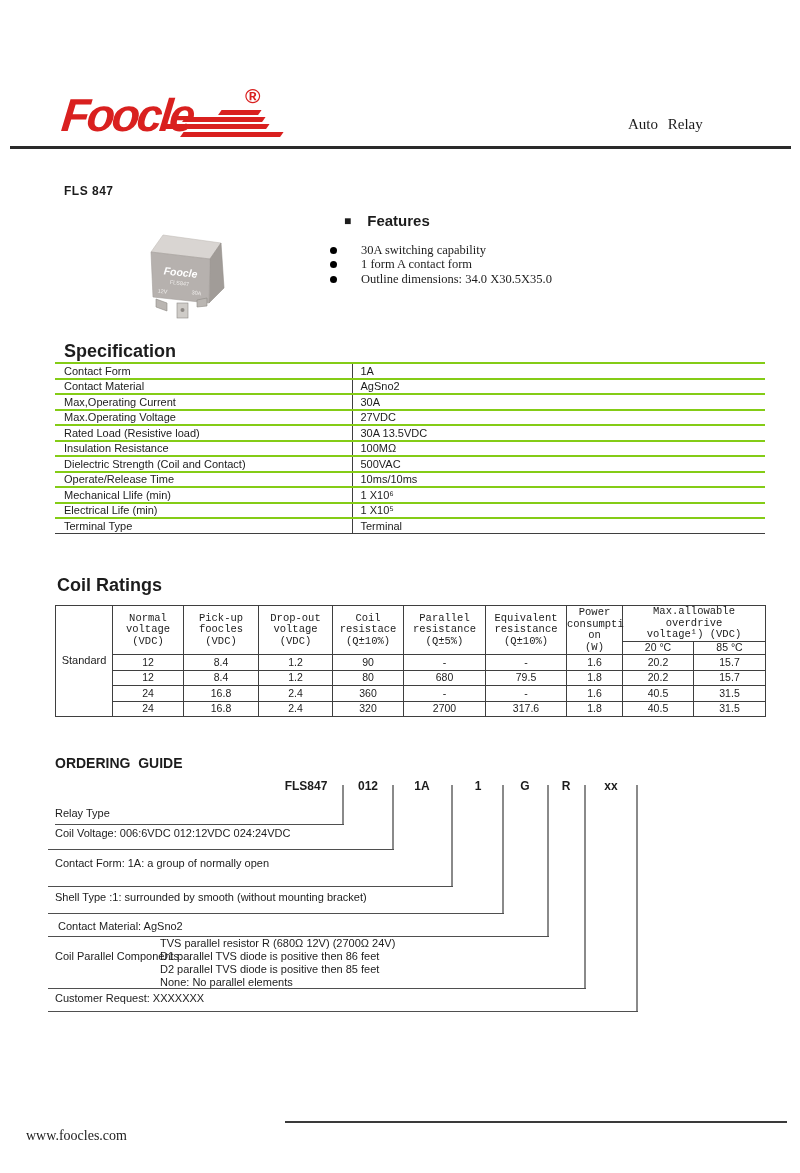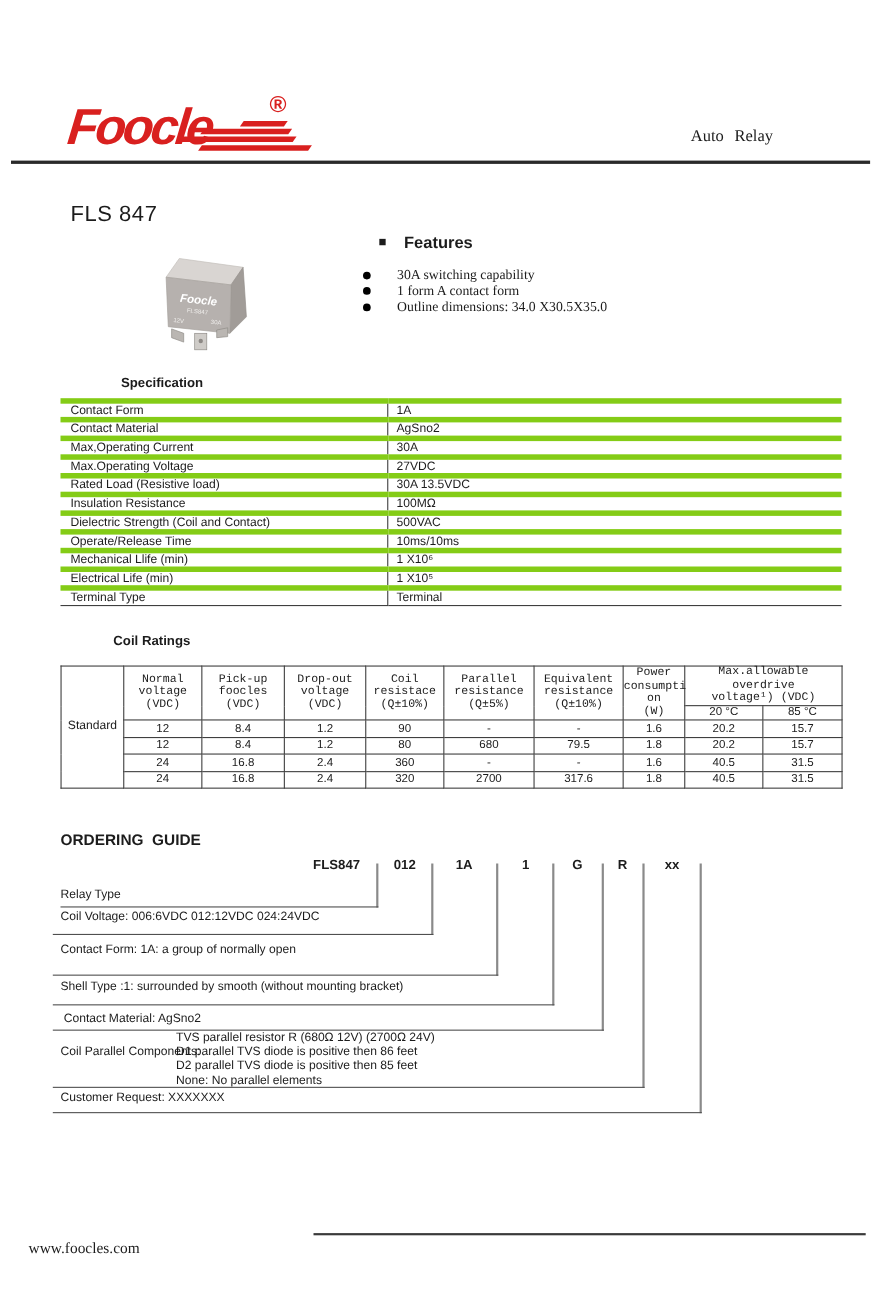--- a/index.html
+++ b/index.html
@@ -17,34 +17,34 @@
     transform:skewX(-6deg); line-height:1;
   }
   .logo-reg { position:absolute; left:183px; top:-2px; font-size:21px; font-weight:bold; }
   .swoosh-bar { position:absolute; height:4.5px; transform:skewX(-35deg); }
   .doc-category {
     position:absolute; left:628px; top:116px;
     font-family:"Liberation Serif","DejaVu Serif",serif; font-size:15px; word-spacing:6px;
   }
   .rule-top { position:absolute; left:10px; top:146px; width:781px; height:3px; background:#2a2a2a; }
   
-  .product-title { position:absolute; left:64px; top:184px; font-size:20px; font-weight:normal; letter-spacing:0.5px; }
+  .product-title { position:absolute; left:64px; top:184px; font-size:12px; font-weight:bold; letter-spacing:0.5px; }
   .product-photo { position:absolute; left:126px; top:220px; }
   
   .features-heading { position:absolute; left:344px; top:212px; font-size:15px; font-weight:bold; }
   .features-heading .sq { font-size:12px; margin-right:16px; position:relative; top:-1px; }
   .features-list { position:absolute; left:330px; top:243px; }
   .feature-item { display:flex; align-items:center; height:14px; margin-bottom:0.5px; }
   .feat-dot { width:7px; height:7px; border-radius:50%; background:#000; margin-right:24px; flex:none; }
   .feature-item span.txt { font-family:"Liberation Serif","DejaVu Serif",serif; font-size:12.5px; }
   
-  .sec-heading { position:absolute; font-size:12px; font-weight:bold;margin-left:46px; }
+  .sec-heading { position:absolute; font-size:18px; font-weight:bold; }
   
   .spec-table { position:absolute; left:55px; top:362px; width:710px; border-collapse:collapse; }
-  .spec-table td { height:15.5px; font-size:11px; border-top:5px solid #84cc16; vertical-align:middle; }
+  .spec-table td { height:15.5px; font-size:11px; border-top:2px solid #84cc16; vertical-align:middle; }
   .spec-table tr:last-child td { border-bottom:1px solid #3f3f3f; }
   .spec-table td.lab { width:297px; padding-left:9px; }
   .spec-table td.val { border-left:1px solid #3f3f3f; padding-left:8px; }
   
   .coil-table { position:absolute; left:55px; top:605px; width:710px; border-collapse:collapse; table-layout:fixed; }
   .coil-table th, .coil-table td {
     border:1px solid #3f3f3f; font-size:10.5px; text-align:center; vertical-align:middle;
     font-weight:normal; line-height:11.5px;
   }
   .coil-table th { white-space:pre-line; }

